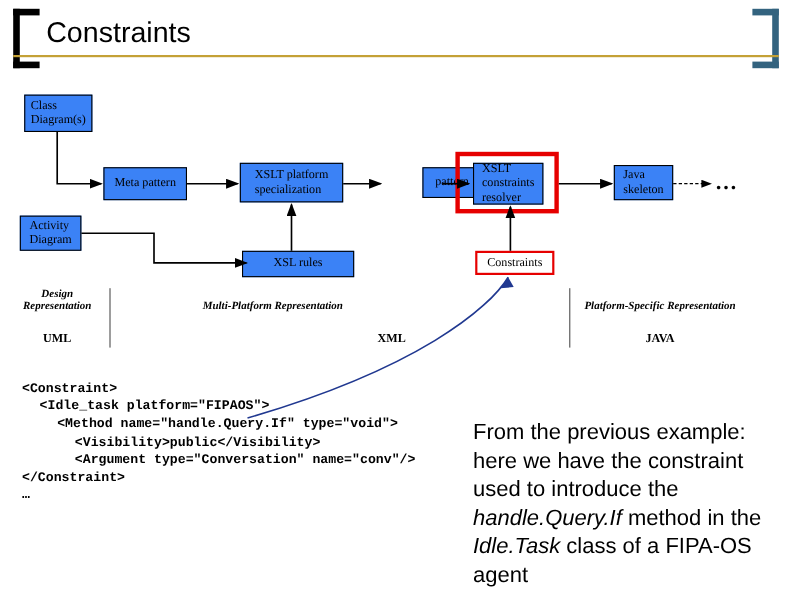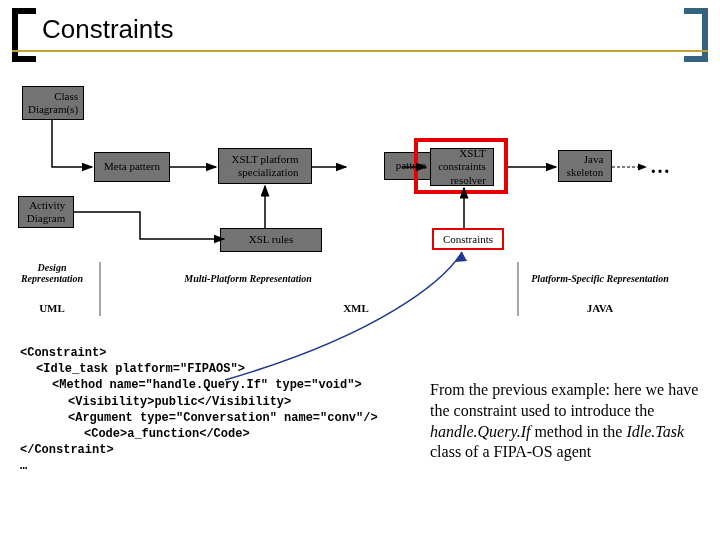--- a/index.html
+++ b/index.html
@@ -4,36 +4,36 @@
 <style>
 * { margin: 0; padding: 0; box-sizing: border-box; }
 body { width: 720px; height: 540px; font-family: Georgia, 'Times New Roman', serif; position: relative; background: #fff; }
 
 .title-area { position: absolute; top: 8px; left: 12px; right: 12px; height: 54px; }
 .bracket-left { position: absolute; left: 0; top: 0; width: 24px; height: 54px; border-left: 6px solid #000; border-top: 6px solid #000; border-bottom: 6px solid #000; }
 .bracket-right { position: absolute; right: 0; top: 0; width: 24px; height: 54px; border-right: 6px solid #33637f; border-top: 6px solid #33637f; border-bottom: 6px solid #33637f; }
 .title-text { position: absolute; left: 30px; top: 6px; font-family: Arial, sans-serif; font-size: 26px; }
 .title-underline { position: absolute; left: 12px; right: 12px; top: 50px; height: 2px; background: #c4a136; }
 
-.box { position: absolute; border: 1px solid #000; background: #737373; font-size: 11px; text-align: right; display: flex; align-items: center; justify-content: center; line-height: 1.2; }
+.box { position: absolute; border: 1px solid #000; background: #3b82f6; font-size: 11px; text-align: left; display: flex; align-items: center; justify-content: center; line-height: 1.2; }
 
 .highlight-box { position: absolute; border: 4px solid #e60000; background: transparent; }
 
 .constraints-highlight { position: absolute; border: 2px solid #e60000; background: #fff; font-size: 11px; text-align: center; display: flex; align-items: center; justify-content: center; }
 
 .section-label { position: absolute; font-size: 10px; font-family: 'Times New Roman', serif; text-align: center; font-weight: bold; }
 .section-label.italic { font-style: italic; }
 
 .code-block { position: absolute; left: 20px; top: 345px; width: 410px; font-family: 'Courier New', monospace; font-size: 12px; line-height: 1.35; font-weight: bold; }
 .code-block .lvl1 { padding-left: 16px; }
 .code-block .lvl2 { padding-left: 32px; }
 .code-block .lvl3 { padding-left: 48px; }
 .code-block .lvl4 { padding-left: 64px; }
 
-.explain { position: absolute; left: 430px; top: 380px; width: 270px; font-family: Liberation Serif, serif; font-size: 16px; line-height: 1.3; }
+.explain { position: absolute; left: 430px; top: 380px; width: 270px; font-family: Liberation Sans, sans-serif; font-size: 20px; line-height: 1.3; }
 .explain .emph { font-style: italic; color: #000; }
 
 svg.arrows { position: absolute; top: 0; left: 0; width: 720px; height: 540px; pointer-events: none; }
 
 .ellipsis { position: absolute; font-size: 20px; font-weight: bold; }
 </style>
 </head>
 <body>
 
 <div class="title-area">
@@ -104,20 +104,19 @@
   <path d="M 225 380 C 380 335, 445 280, 462 252" stroke="#203890" stroke-width="1.5" fill="none"></path>
   <polygon points="462,252 455,262 467,261" fill="#203890"></polygon>
 </svg>
 
 <div class="code-block">
   <div>&lt;Constraint&gt;</div>
   <div class="lvl1">&lt;Idle_task platform="FIPAOS"&gt;</div>
   <div class="lvl2">&lt;Method name="handle.Query.If" type="void"&gt;</div>
   <div class="lvl3">&lt;Visibility&gt;public&lt;/Visibility&gt;</div>
   <div class="lvl3">&lt;Argument type="Conversation" name="conv"/&gt;</div>
-  <div class="lvl4">&lt;Code&gt;a_function&lt;/Code&gt;</div>
   <div>&lt;/Constraint&gt;</div>
   <div>…</div>
 </div>
 
 <div class="explain">
   <span>From the previous example: here we have the constraint used to introduce the </span><span class="emph">handle.Query.If</span><span> method in the </span><span class="emph">Idle.Task</span><span> class of a FIPA-OS agent</span>
 </div>
 
 </body></html>

